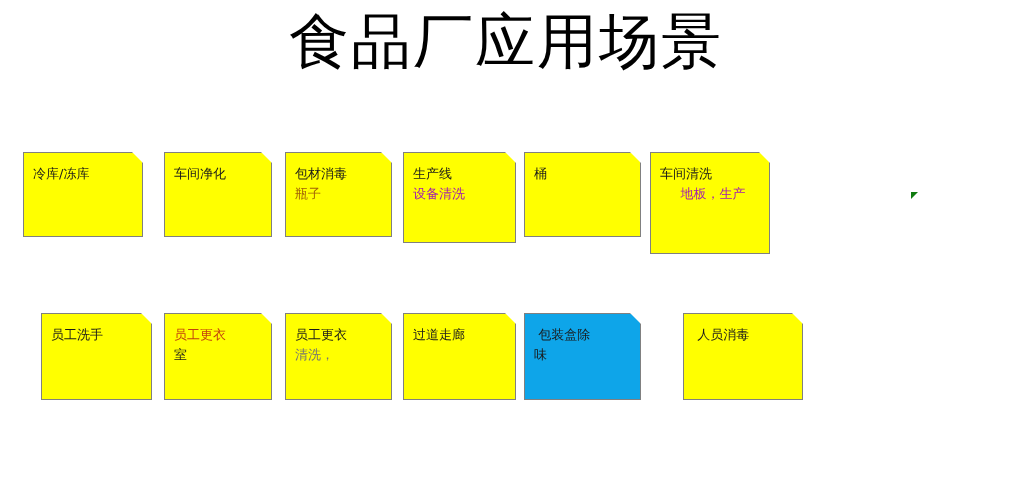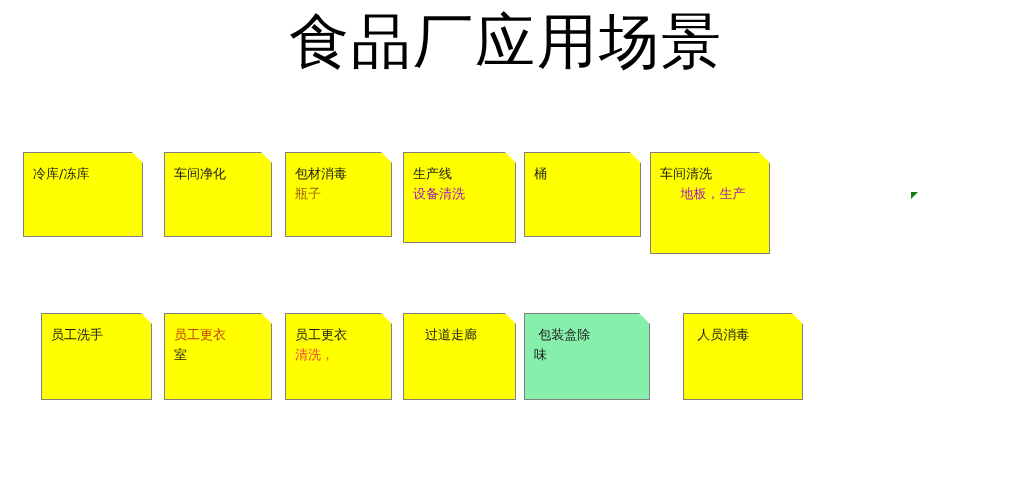--- a/index.html
+++ b/index.html
@@ -118,29 +118,29 @@
       </div>
       <div class="note" style="left: 164px; top: 313px; width: 108px; height: 87px; background: rgb(255, 255, 0); border-color: rgb(128, 128, 128);">
         <div class="note-inner">
           <span class="note-line" style="color: #c2410c;">员工更衣</span>
           <span class="note-line" style="color: rgb(26, 26, 26);">室</span>
         </div>
       </div>
       <div class="note" style="left: 285px; top: 313px; width: 107px; height: 87px; background: rgb(255, 255, 0); border-color: rgb(128, 128, 128);">
         <div class="note-inner">
           <span class="note-line" style="color: rgb(26, 26, 26);">员工更衣</span>
-          <span class="note-line" style="color: #ef4444; font-family: Liberation Serif, serif;">清洗，</span>
+          <span class="note-line" style="color: #737373; font-family: Liberation Serif, serif;">清洗，</span>
         </div>
       </div>
       <div class="note" style="left: 403px; top: 313px; width: 113px; height: 87px; background: rgb(255, 255, 0); border-color: rgb(128, 128, 128);">
         <div class="note-inner">
-          <span class="note-line" style="color: rgb(26, 26, 26); margin-left: 12px;">过道走廊</span>
+          <span class="note-line" style="color: rgb(26, 26, 26);">过道走廊</span>
         </div>
       </div>
-      <div class="note" style="left: 524px; top: 313px; width: 126px; height: 87px; background: #86efac; border-color: rgb(128, 128, 128); padding-left: 28px;">
+      <div class="note" style="left: 524px; top: 313px; width: 117px; height: 87px; background: #0ea5e9; border-color: rgb(128, 128, 128); padding-left: 28px;">
         <div class="note-inner">
           <span class="note-line" style="color: rgb(26, 26, 26);"> 包装盒除</span>
           <span class="note-line" style="color: rgb(26, 26, 26);">味</span>
         </div>
       </div>
       <div class="note" style="left: 651px; top: 313px; width: 120px; height: 87px; background: rgb(255, 255, 0); border-color: rgb(128, 128, 128); margin-left: 32px;">
         <div class="note-inner">
           <span class="note-line" style="color: rgb(26, 26, 26);"> 人员消毒</span>
         </div>
       </div>

